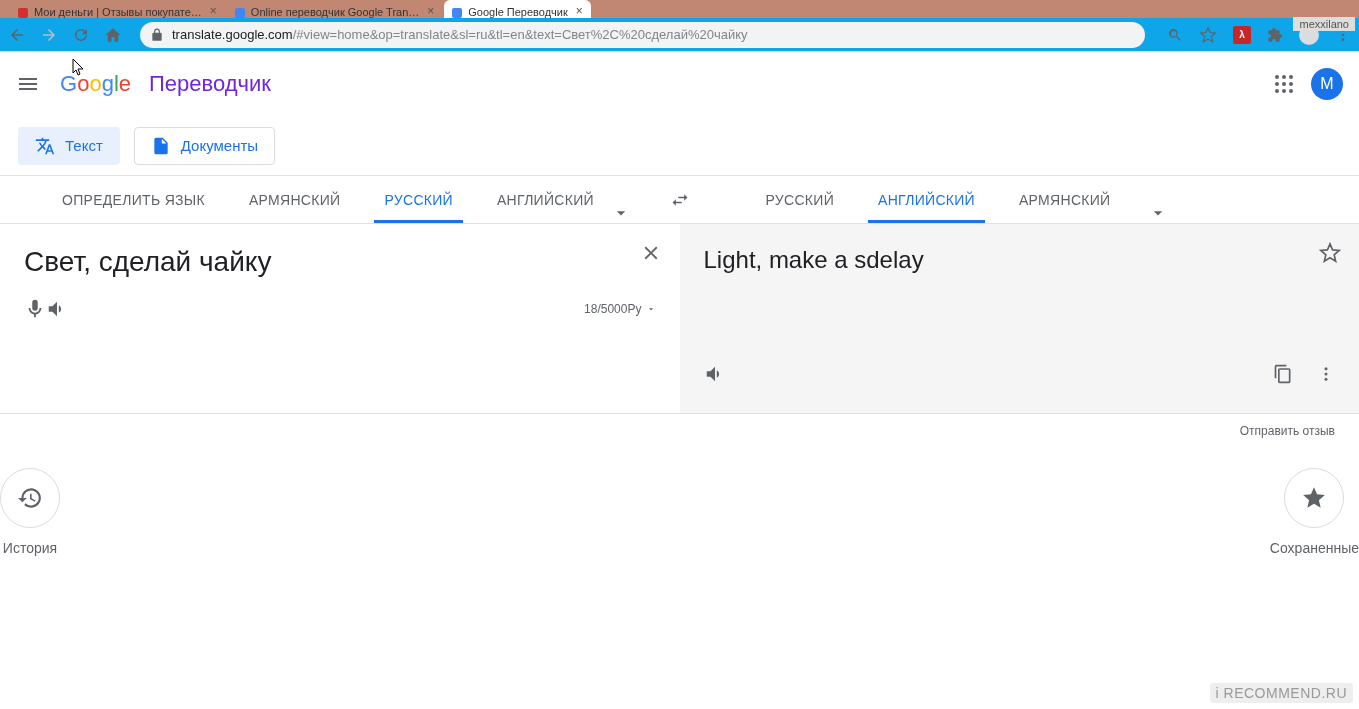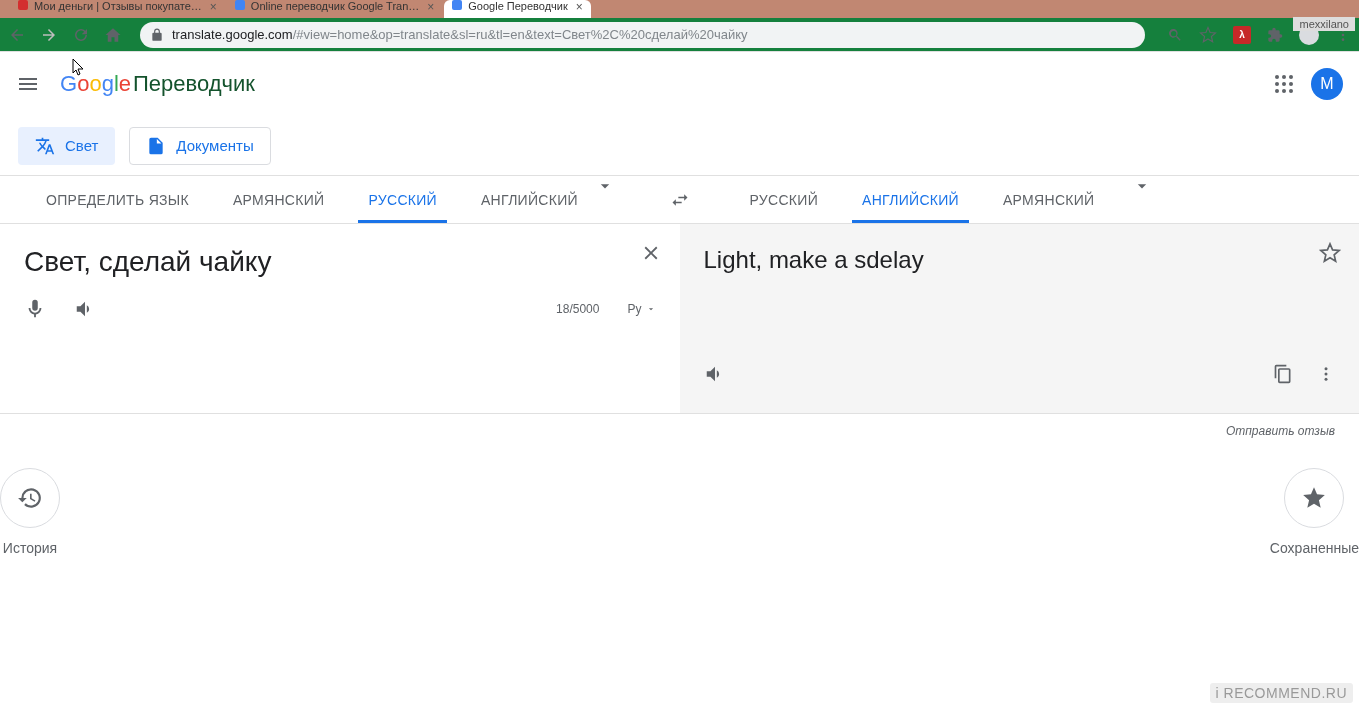--- a/index.html
+++ b/index.html
@@ -1,68 +1,68 @@
 <!DOCTYPE html>
 <html><head>
 <meta charset="utf-8">
 <style>
 *{margin:0;padding:0;box-sizing:border-box;font-family:Arial,sans-serif}
 body{width:1359px;height:709px;overflow:hidden;background:#fff;position:relative}
 .chrome-tabs{height:18px;background:#c18772;display:flex;align-items:center;padding-left:10px;position:relative}
-.tab{height:18px;display:flex;align-items:flex-start;padding:0 8px;font-size:11px;color:#333;margin-right:2px;border-radius:6px 6px 0 0;position:relative;max-width:220px;overflow:hidden;white-space:nowrap}
+.tab{height:18px;display:flex;align-items:flex-end;padding:0 8px;font-size:11px;color:#333;margin-right:2px;border-radius:6px 6px 0 0;position:relative;max-width:220px;overflow:hidden;white-space:nowrap}
 .tab.active{background:#fff}
 .tab .favicon{width:10px;height:10px;margin-right:6px;border-radius:2px;flex-shrink:0}
 .tab .close{margin-left:8px;color:#555;font-size:12px}
 .user-label{position:absolute;right:4px;top:17px;background:#ddd;padding:1px 6px;font-size:11px;color:#555}
-.toolbar{height:34px;background:#15803d;border-bottom:1px solid #e0e0e0;display:flex;align-items:center;padding:0 8px;gap:14px}
+.toolbar{height:34px;background:#0ea5e9;border-bottom:1px solid #e0e0e0;display:flex;align-items:center;padding:0 8px;gap:14px}
 .toolbar .nav-btn{color:#5f6368;cursor:pointer;display:flex;align-items:center}
 .toolbar .nav-btn.disabled{color:#bdbdbd}
 .addr-bar{flex:1;height:26px;background:#f1f3f4;border-radius:13px;display:flex;align-items:center;padding:0 10px;gap:8px;font-size:13px;color:#202124;margin-left:4px}
 .addr-bar .lock{color:#5f6368}
 .addr-bar .url-host{color:#202124}
 .addr-bar .url-rest{color:#80868b}
 .toolbar-right{display:flex;align-items:center;gap:16px;margin-left:8px}
 .toolbar-right .ext-icon{width:18px;height:18px;background:#c62828;border-radius:2px;display:flex;align-items:center;justify-content:center;color:#fff;font-size:10px;font-weight:bold}
 .avatar-small{width:20px;height:20px;border-radius:50%;background:#dadce0}
 .app-header{height:64px;display:flex;align-items:center;padding:0 16px;border-bottom:1px solid #fff}
 .menu-icon{color:#5f6368;cursor:pointer;margin-right:20px}
-.logo{display:flex;align-items:center;}
+.logo{display:flex;align-items:center;gap:6px}
 .logo-text{font-size:22px;font-weight:400}
 .g-b{color:#4285F4}.g-r{color:#EA4335}.g-y{color:#FBBC05}.g-g{color:#34A853}
-.app-title{font-size:22px;color:#14532d;margin-left:2px}
+.app-title{font-size:22px;color:#6d28d9;margin-left:12px}
 .header-right{margin-left:auto;display:flex;align-items:center;gap:18px}
 .apps-icon{display:grid;grid-template-columns:repeat(3,4px);grid-gap:3px}
 .apps-icon div{width:4px;height:4px;background:#5f6368;border-radius:50%}
 .user-avatar{width:32px;height:32px;border-radius:50%;background:#1a73e8;color:#fff;display:flex;align-items:center;justify-content:center;font-size:16px}
 .mode-bar{height:60px;background:#fff;border-bottom:1px solid #e0e0e0;display:flex;align-items:center;padding:0 18px;gap:14px}
 .mode-btn{display:flex;align-items:center;gap:10px;padding:8px 16px;border:1px solid #dadce0;border-radius:4px;font-size:15px;color:#1a73e8;cursor:pointer;background:#fff}
 .mode-btn.active{background:#e8f0fe;border-color:transparent}
 .lang-bar{height:48px;display:flex;align-items:center;border-bottom:1px solid #e0e0e0}
-.lang-side{flex:1;display:flex;align-items:flex-start;height:100%;padding-left:24px}
+.lang-side{flex:1;display:flex;align-items:flex-end;height:100%;padding-left:40px}
 .lang-tab{padding:0 22px;height:100%;display:flex;align-items:center;font-size:14px;font-weight:500;color:#5f6368;cursor:pointer;letter-spacing:0.3px;position:relative}
 .lang-tab.active{color:#1a73e8}
 .lang-tab.active::after{content:'';position:absolute;bottom:0;left:12px;right:12px;height:3px;background:#1a73e8}
 .lang-tab.truncated{max-width:120px;overflow:hidden;white-space:nowrap}
 .lang-more{padding:0 16px;color:#5f6368;cursor:pointer}
 .swap-btn{width:48px;display:flex;justify-content:center;color:#5f6368;cursor:pointer}
 .translate-area{display:flex;min-height:190px;border-bottom:1px solid #e0e0e0}
 .pane{flex:1;padding:20px 24px;position:relative}
 .pane.target{background:#f5f5f5}
 .src-text{font-size:28px;color:#202124;line-height:1.3}
 .tgt-text{font-size:24px;color:#202124;line-height:1.3}
 .translit{font-size:14px;color:#5f6368;margin-top:52px}
-.pane-footer{display:flex;align-items:center;gap:28px;margin-top:18px;color:#5f6368}
+.pane-footer{display:flex;align-items:center;margin-top:18px;color:#5f6368}
 .pane-footer .spacer{flex:1}
 .char-count{font-size:12px;color:#5f6368}
 .keyboard-ind{font-size:12px;color:#5f6368;display:flex;align-items:center;gap:4px}
 .clear-btn{position:absolute;top:18px;right:18px;color:#5f6368;cursor:pointer}
 .star-btn{position:absolute;top:18px;right:18px;color:#5f6368;cursor:pointer}
 .tgt-footer{display:flex;align-items:center;margin-top:88px;color:#5f6368}
 .tgt-footer .spacer{flex:1}
-.feedback{text-align:right;padding:10px 24px;font-size:12px;color:#5f6368;font-style:italic}
+.feedback{text-align:right;padding:10px 24px;font-size:12px;color:#5f6368;}
 .actions{display:flex;justify-content:space-between;gap:90px;margin-top:20px}
 .action{display:flex;flex-direction:column;align-items:center;gap:12px;cursor:pointer}
 .action-circle{width:60px;height:60px;border:1px solid #dadce0;border-radius:50%;display:flex;align-items:center;justify-content:center;color:#5f6368}
 .action-label{font-size:14px;color:#5f6368}
 .cursor{position:absolute;left:72px;top:58px;pointer-events:none}
 .watermark{position:absolute;right:6px;bottom:6px;font-size:14px;color:#999;background:#eee;padding:2px 6px;border-radius:3px;letter-spacing:0.5px}
 svg{display:block}
 </style>
 </head>
 <body>
@@ -169,21 +169,21 @@
     </div>
     <div class="user-avatar">M</div>
   </div>
 </div>
 
 <div class="mode-bar">
   <div class="mode-btn active">
     <svg width="20" height="20" viewBox="0 0 24 24">
         <path fill="#1a73e8" d="M12.87 15.07l-2.54-2.51.03-.03A17.5 17.5 0 0014.07 6H17V4h-7V2H8v2H1v2h11.17C11.5 7.92 10.44 9.75 9 11.35 8.07 10.32 7.3 9.19 6.69 8h-2c.73 1.63 1.73 3.17 2.98 4.56l-5.09 5.02L4 19l5-5 3.11 3.11.76-2.04zM18.5 10h-2L12 22h2l1.12-3h4.75L21 22h2l-4.5-12zm-2.62 7l1.62-4.33L19.12 17h-3.24z"></path>
       </svg>
-    <span>Свет</span>
+    <span>Текст</span>
   </div>
   <div class="mode-btn">
     <svg width="20" height="20" viewBox="0 0 24 24">
         <path fill="#1a73e8" d="M14 2H6a2 2 0 00-2 2v16a2 2 0 002 2h12a2 2 0 002-2V8l-6-6zm-1 7V3.5L18.5 9H13z"></path>
       </svg>
     <span>Документы</span>
   </div>
 </div>
 
 <div class="lang-bar">

